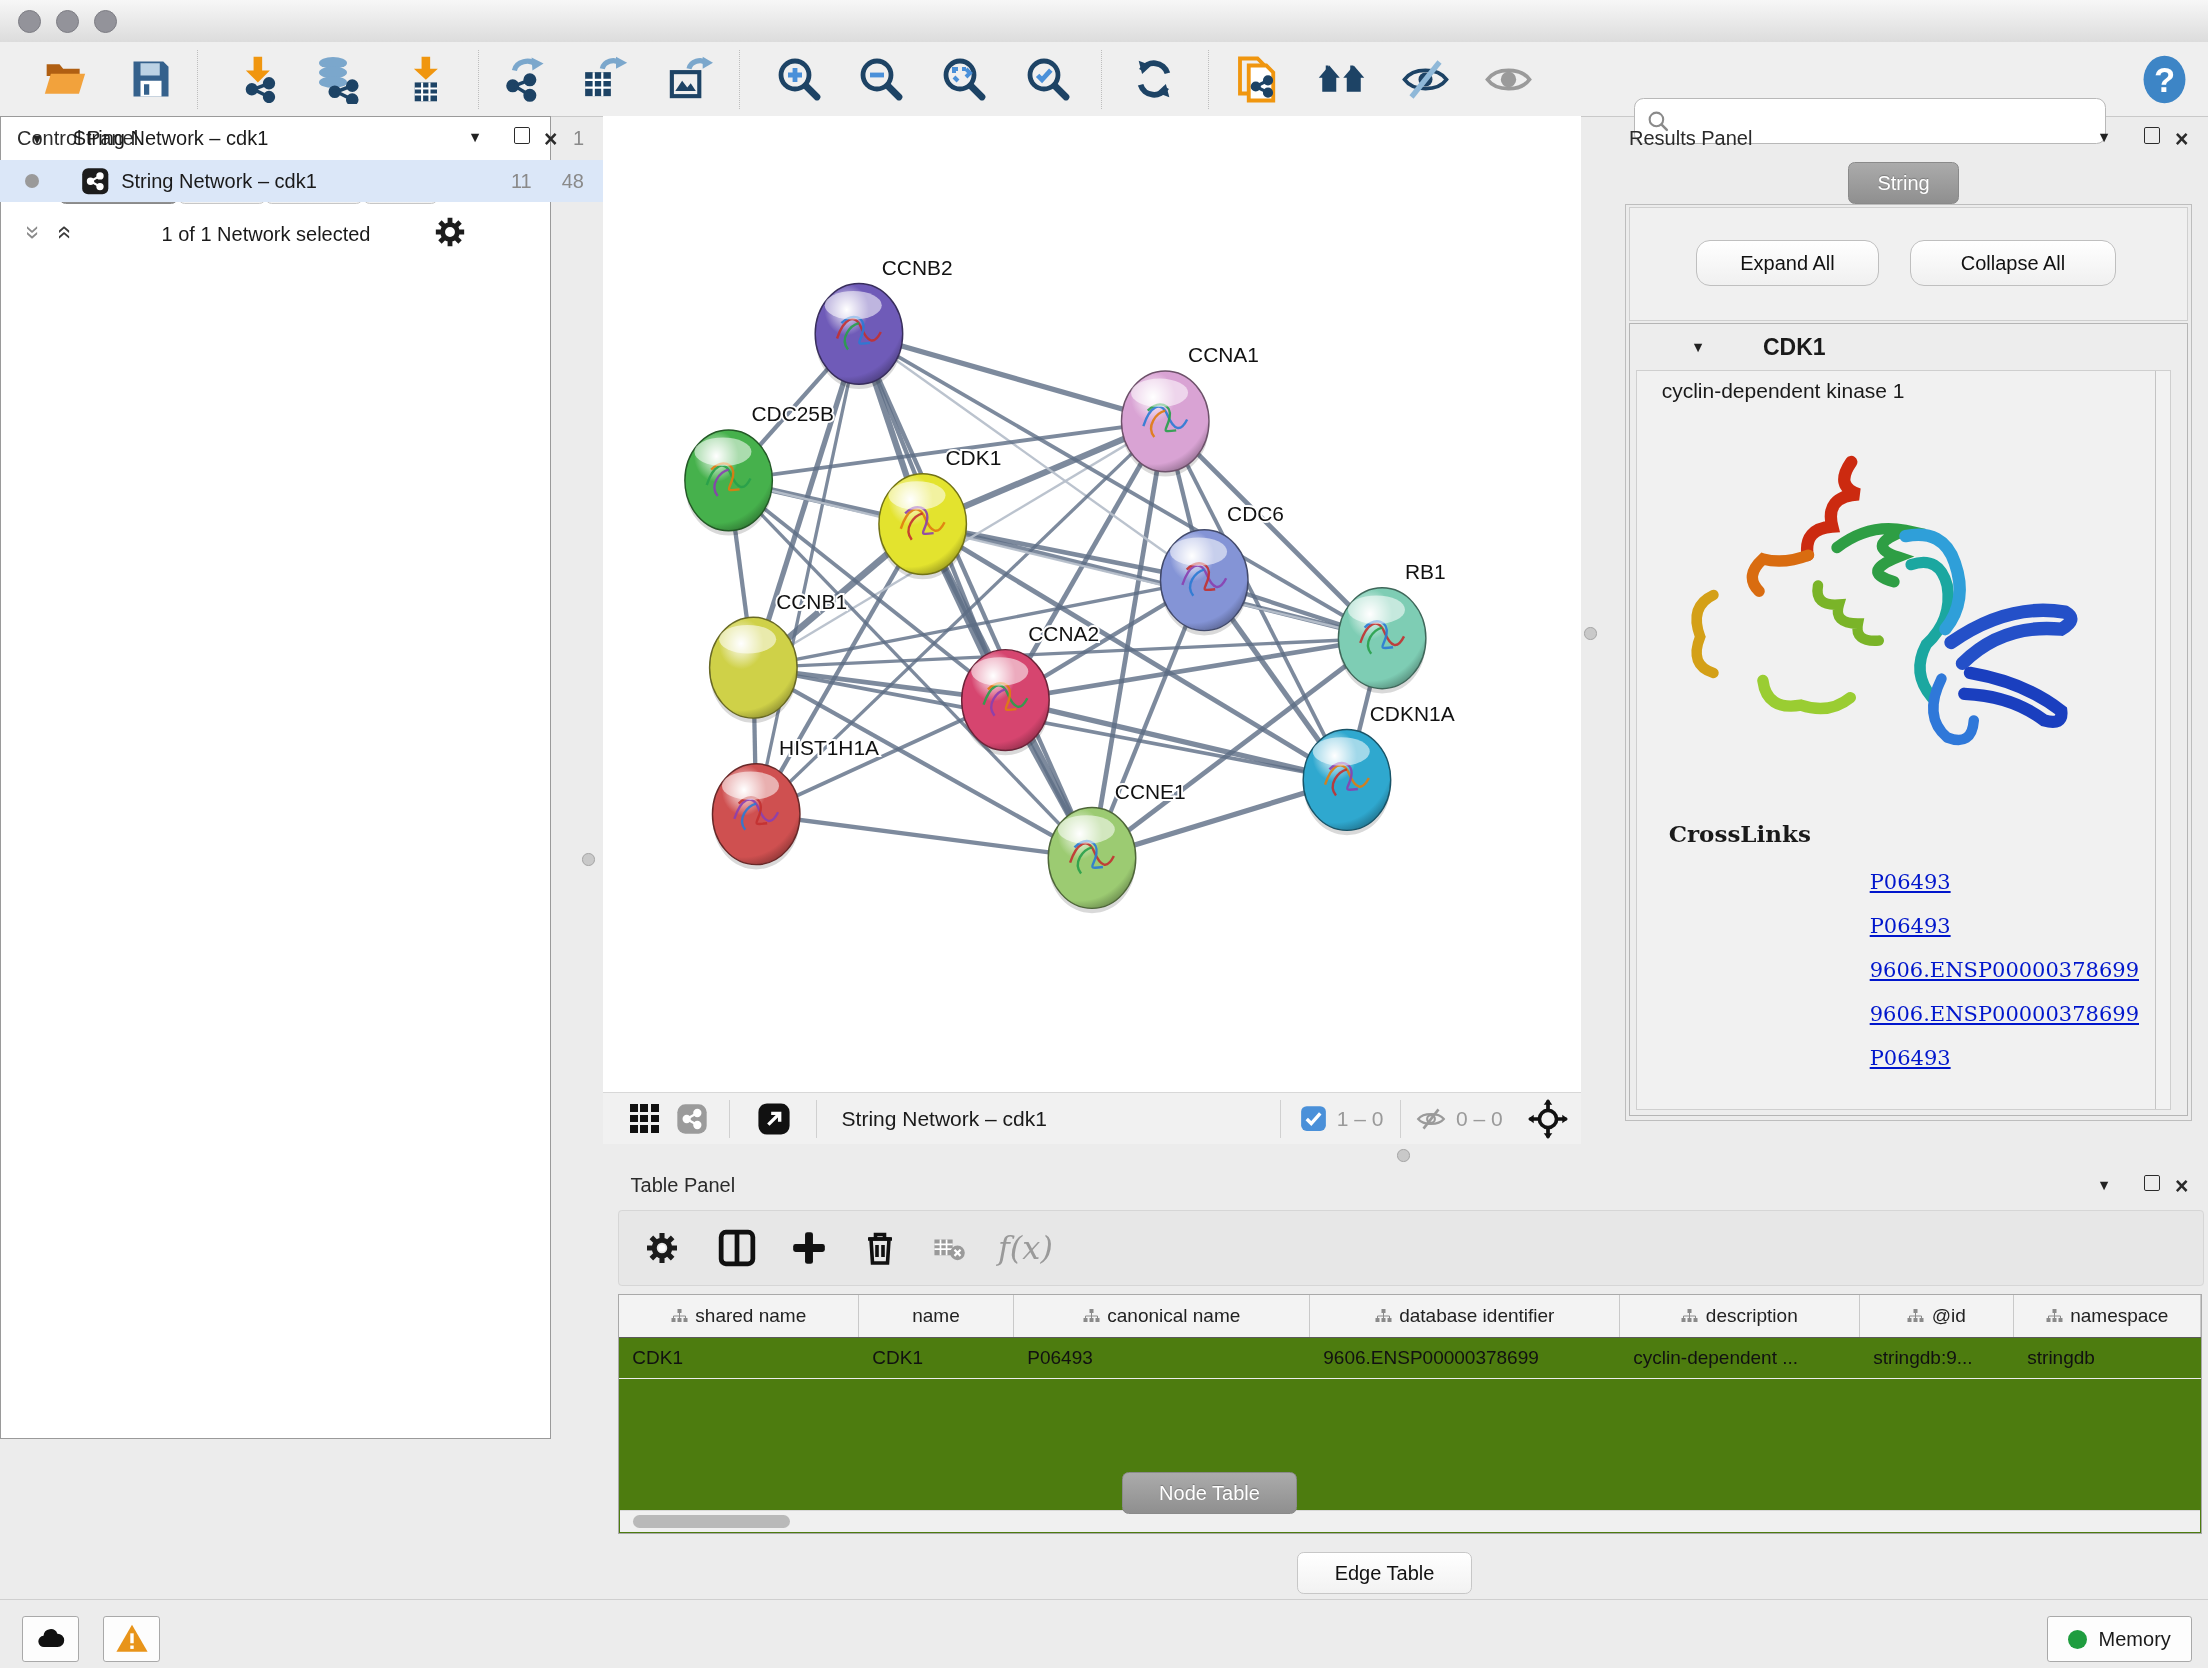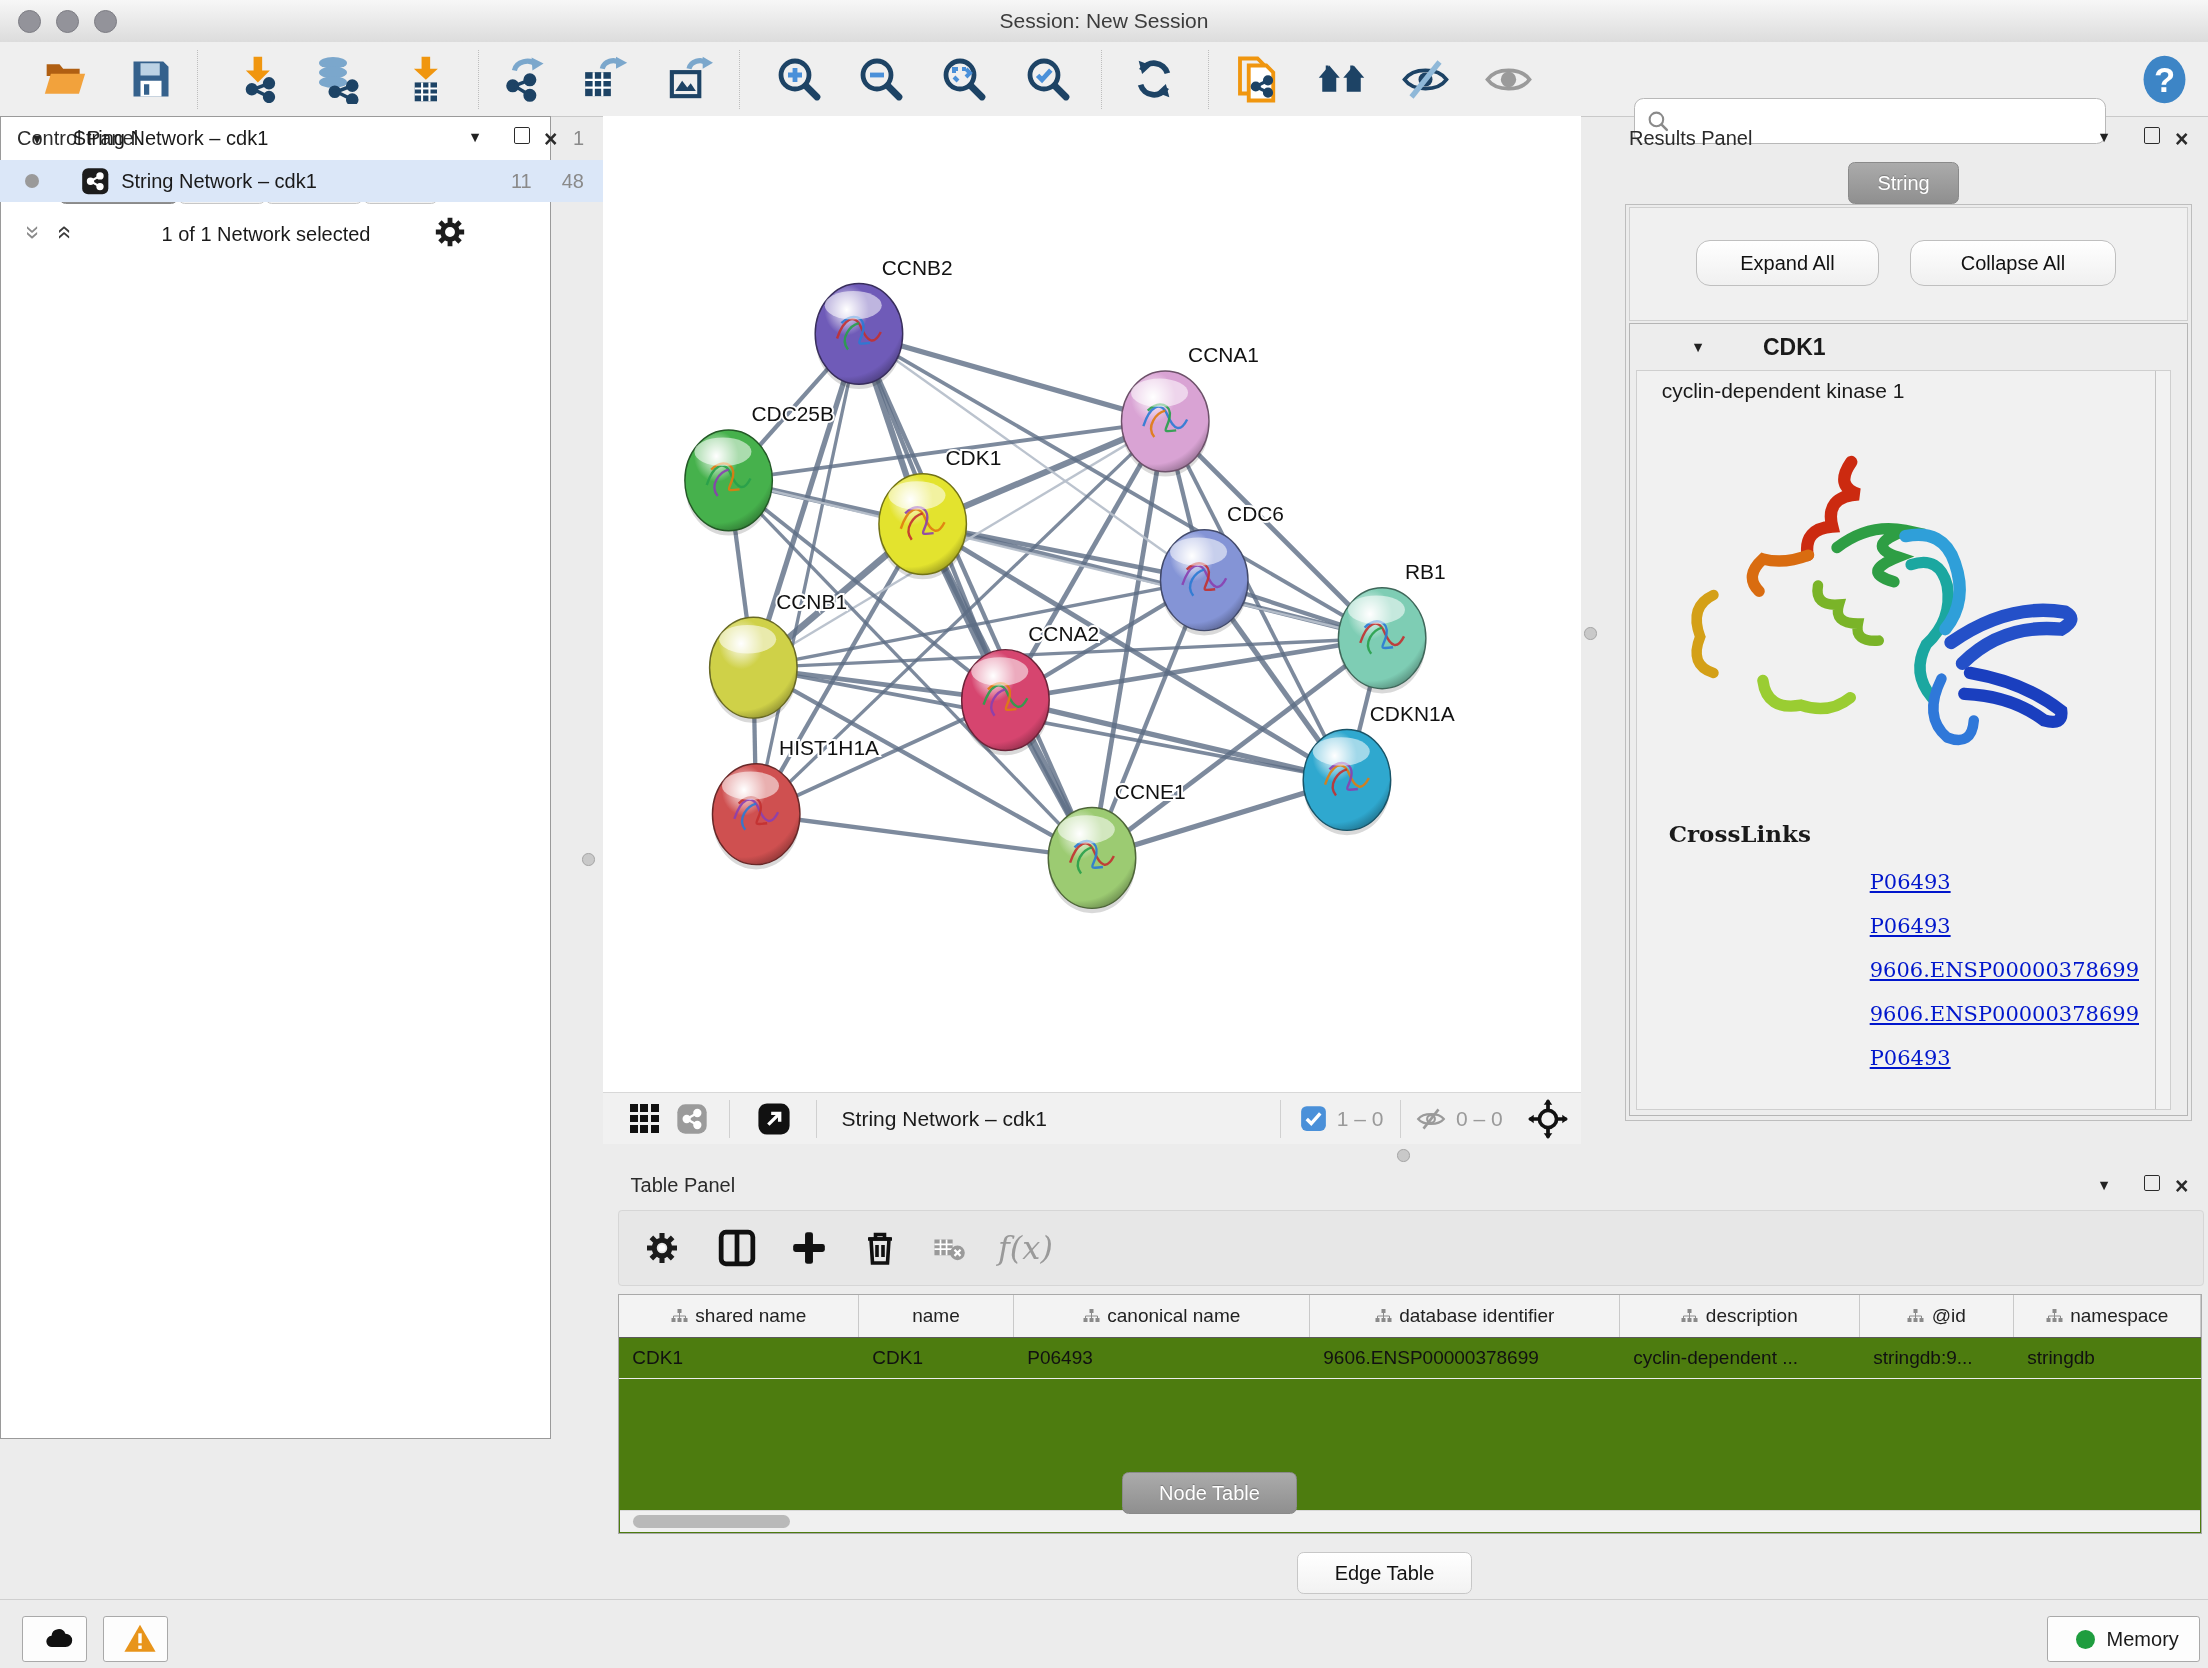--- a/index.html
+++ b/index.html
@@ -51,36 +51,35 @@
   .th{display:flex;align-items:center;justify-content:center;gap:7.6px;font-size:19px;color:#222;
       border-right:1px solid #c9c9c9;box-sizing:border-box;overflow:hidden;white-space:nowrap;flex:0 0 auto;}
   .trdata{display:flex;height:40px;border-bottom:1px solid #ededed;}
   .td{display:flex;align-items:center;padding-left:13.3px;font-size:19px;color:#111;box-sizing:border-box;
       overflow:hidden;white-space:nowrap;flex:0 0 auto;}
   .hscroll{position:absolute;left:1px;bottom:1px;width:1580px;height:21px;background:#f0f0f0;border-top:1px solid #d8d8d8;}
   .hthumb{position:absolute;left:13.3px;top:3.8px;width:157px;height:13.3px;border-radius:6.7px;background:#b9b9b9;}
   
   .statusbar{left:0;top:1599px;width:2208px;height:69px;background:#ececec;border-top:1px solid #cfcfcf;}
   .sbtn{top:16px;height:44px;background:#fdfdfd;border:1.9px solid #a9a9a9;border-radius:2.9px;
-        display:flex;align-items:center;justify-content:center;padding-left:8px;}
+        display:flex;align-items:center;justify-content:center;}
   .dot{width:10.5px;height:10.5px;border-radius:50%;background:#c9c9c9;border:1px solid #a5a5a5;}
   .chev{display:inline-block;font-size:25px;color:#8a8a8a;transform:rotate(90deg);line-height:19px;}
   .tri{font-size:14.3px;color:#222;}
   svg{display:block;}
 </style>
 </head>
 <body>
 
 <div class="app">
 
   <div class="abs titlebar">
     <span class="abs traffic" style="left:18px"></span>
     <span class="abs traffic" style="left:56px"></span>
     <span class="abs traffic" style="left:94px"></span>
-    <div class="abs wtitle">Session: New Session</div>
   </div>
 
   <div class="abs toolbar">
     <div class="abs tbi" style="left:38px">
       <svg width="44" height="44" viewBox="0 0 24 24">
           <path fill="#b05f12" d="M2 4h7l2 2.4h9v4H2z"></path>
           <path fill="#f2a23c" d="M1 20 4.3 9.2H23L19.6 20z"></path>
         </svg>
     </div>
     <div class="abs tbi" style="left:124px">

